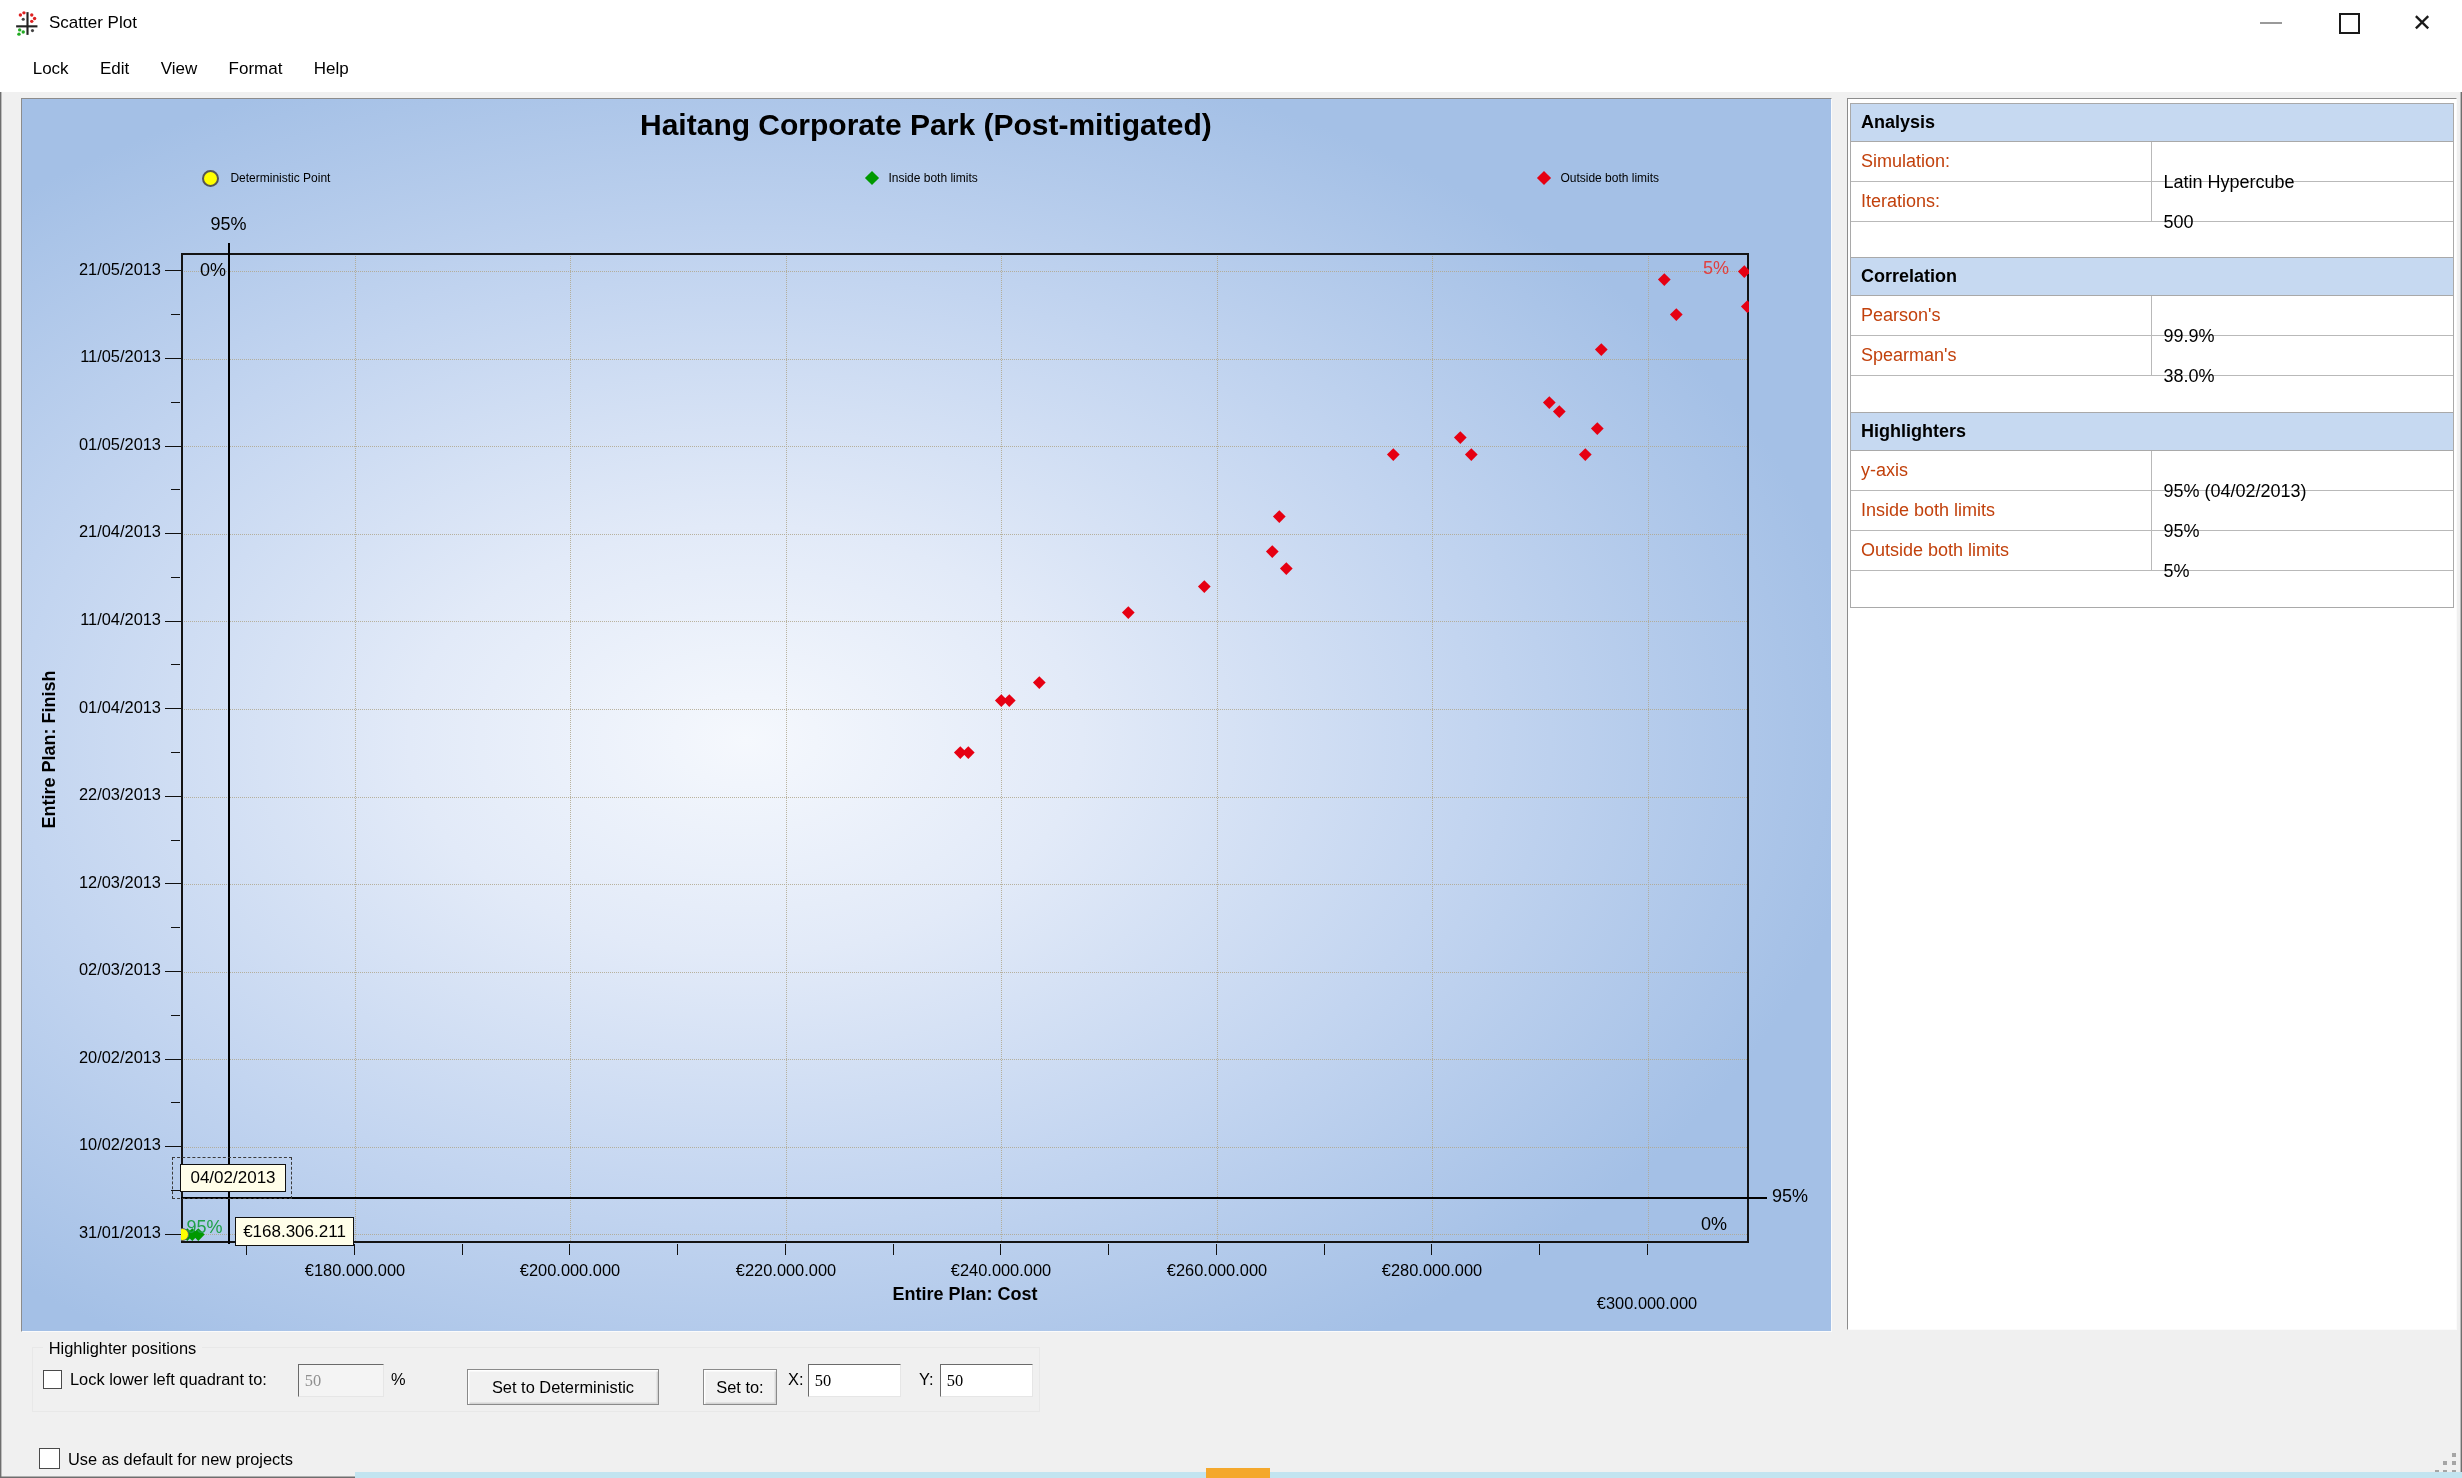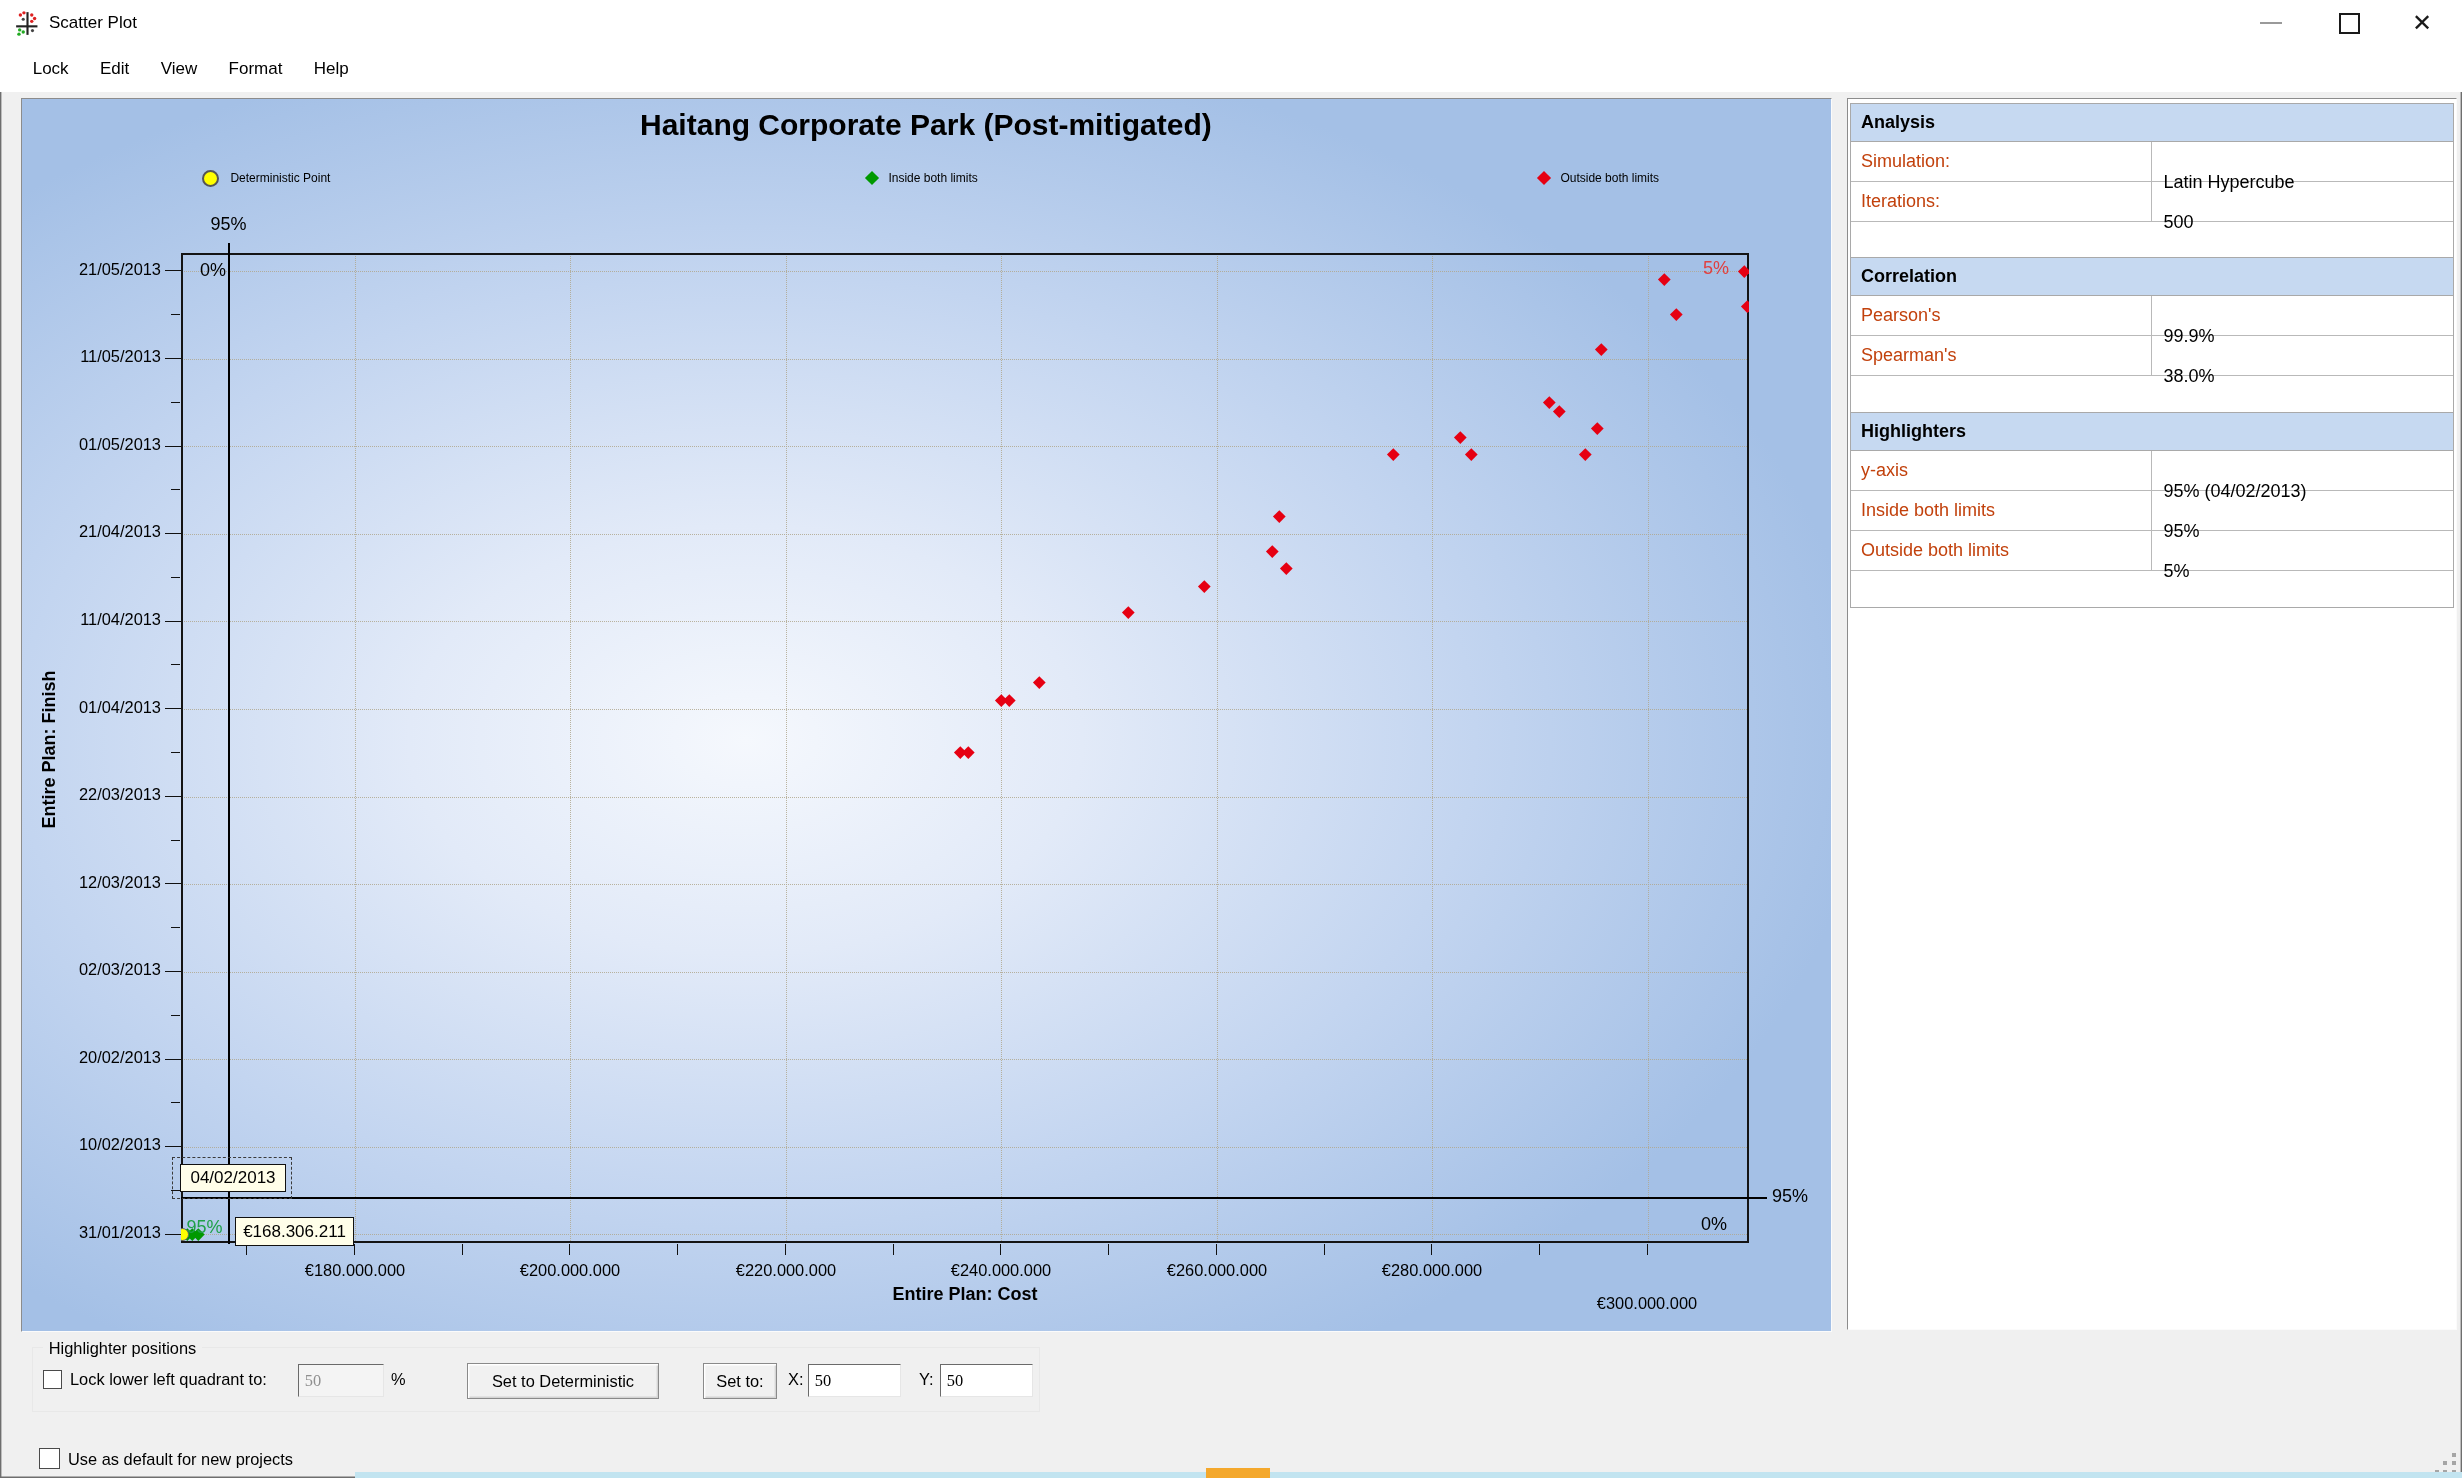--- a/index.html
+++ b/index.html
@@ -65,21 +65,21 @@
   
   #groupbox{left:32px;top:1347px;width:1006px;height:63px;border:1.4px groove #e8e8e8;}
   #group-label{left:43px;top:1339px;background:#f0f0f0;padding:0 5.7px;font-size:16.4px;color:#000;}
   .cb{background:#fff;border:1.4px solid #4a4a4a;box-sizing:border-box;}
   .lbl{font-size:16.4px;color:#000;}
   input.txt{position:absolute;font-family:Liberation Serif, serif;font-size:16.4px;color:#000;background:#fff;
     border:1.4px solid;border-color:#6a6a6a #e6e6e6 #e6e6e6 #6a6a6a;padding:0 0 0 5.7px;box-sizing:border-box;outline:none;}
   input.txt:disabled{background:#f4f4f4;color:#8f8f8f;}
   .btn3d{position:absolute;background:#f1f1f1;border:1.4px solid #8a8a8a;
     box-shadow:inset 1.4px 1.4px 0 #ffffff, inset -1.4px -1.4px 0 #d4d4d4;
-    display:flex;align-items:center;justify-content:center;font-size:16.4px;color:#000;}
+    display:flex;align-items:center;justify-content:center;font-size:16.4px;color:#000;margin-top:6px;}
   #btn-ok{left:2178px;top:1428px;width:113px;height:33px;background:#ececec;border:2.1px solid #2a7cd4;
     display:flex;align-items:center;justify-content:center;font-size:16.4px;color:#000;}
   #btn-cancel{left:2303px;top:1428px;width:119px;height:33px;background:#ececec;border:1.4px solid #999;
     display:flex;align-items:center;justify-content:center;font-size:16.4px;color:#000;}
   .grip-dot{width:4.3px;height:4.3px;background:#a5a5a5;}
   #strip{left:355px;top:1472px;width:2108px;height:6.4px;background:#c2e4f0;}
   #strip-orange{left:1206px;top:1468px;width:64px;height:10px;background:#f4a82c;}
 </style>
 </head>
 <body>

